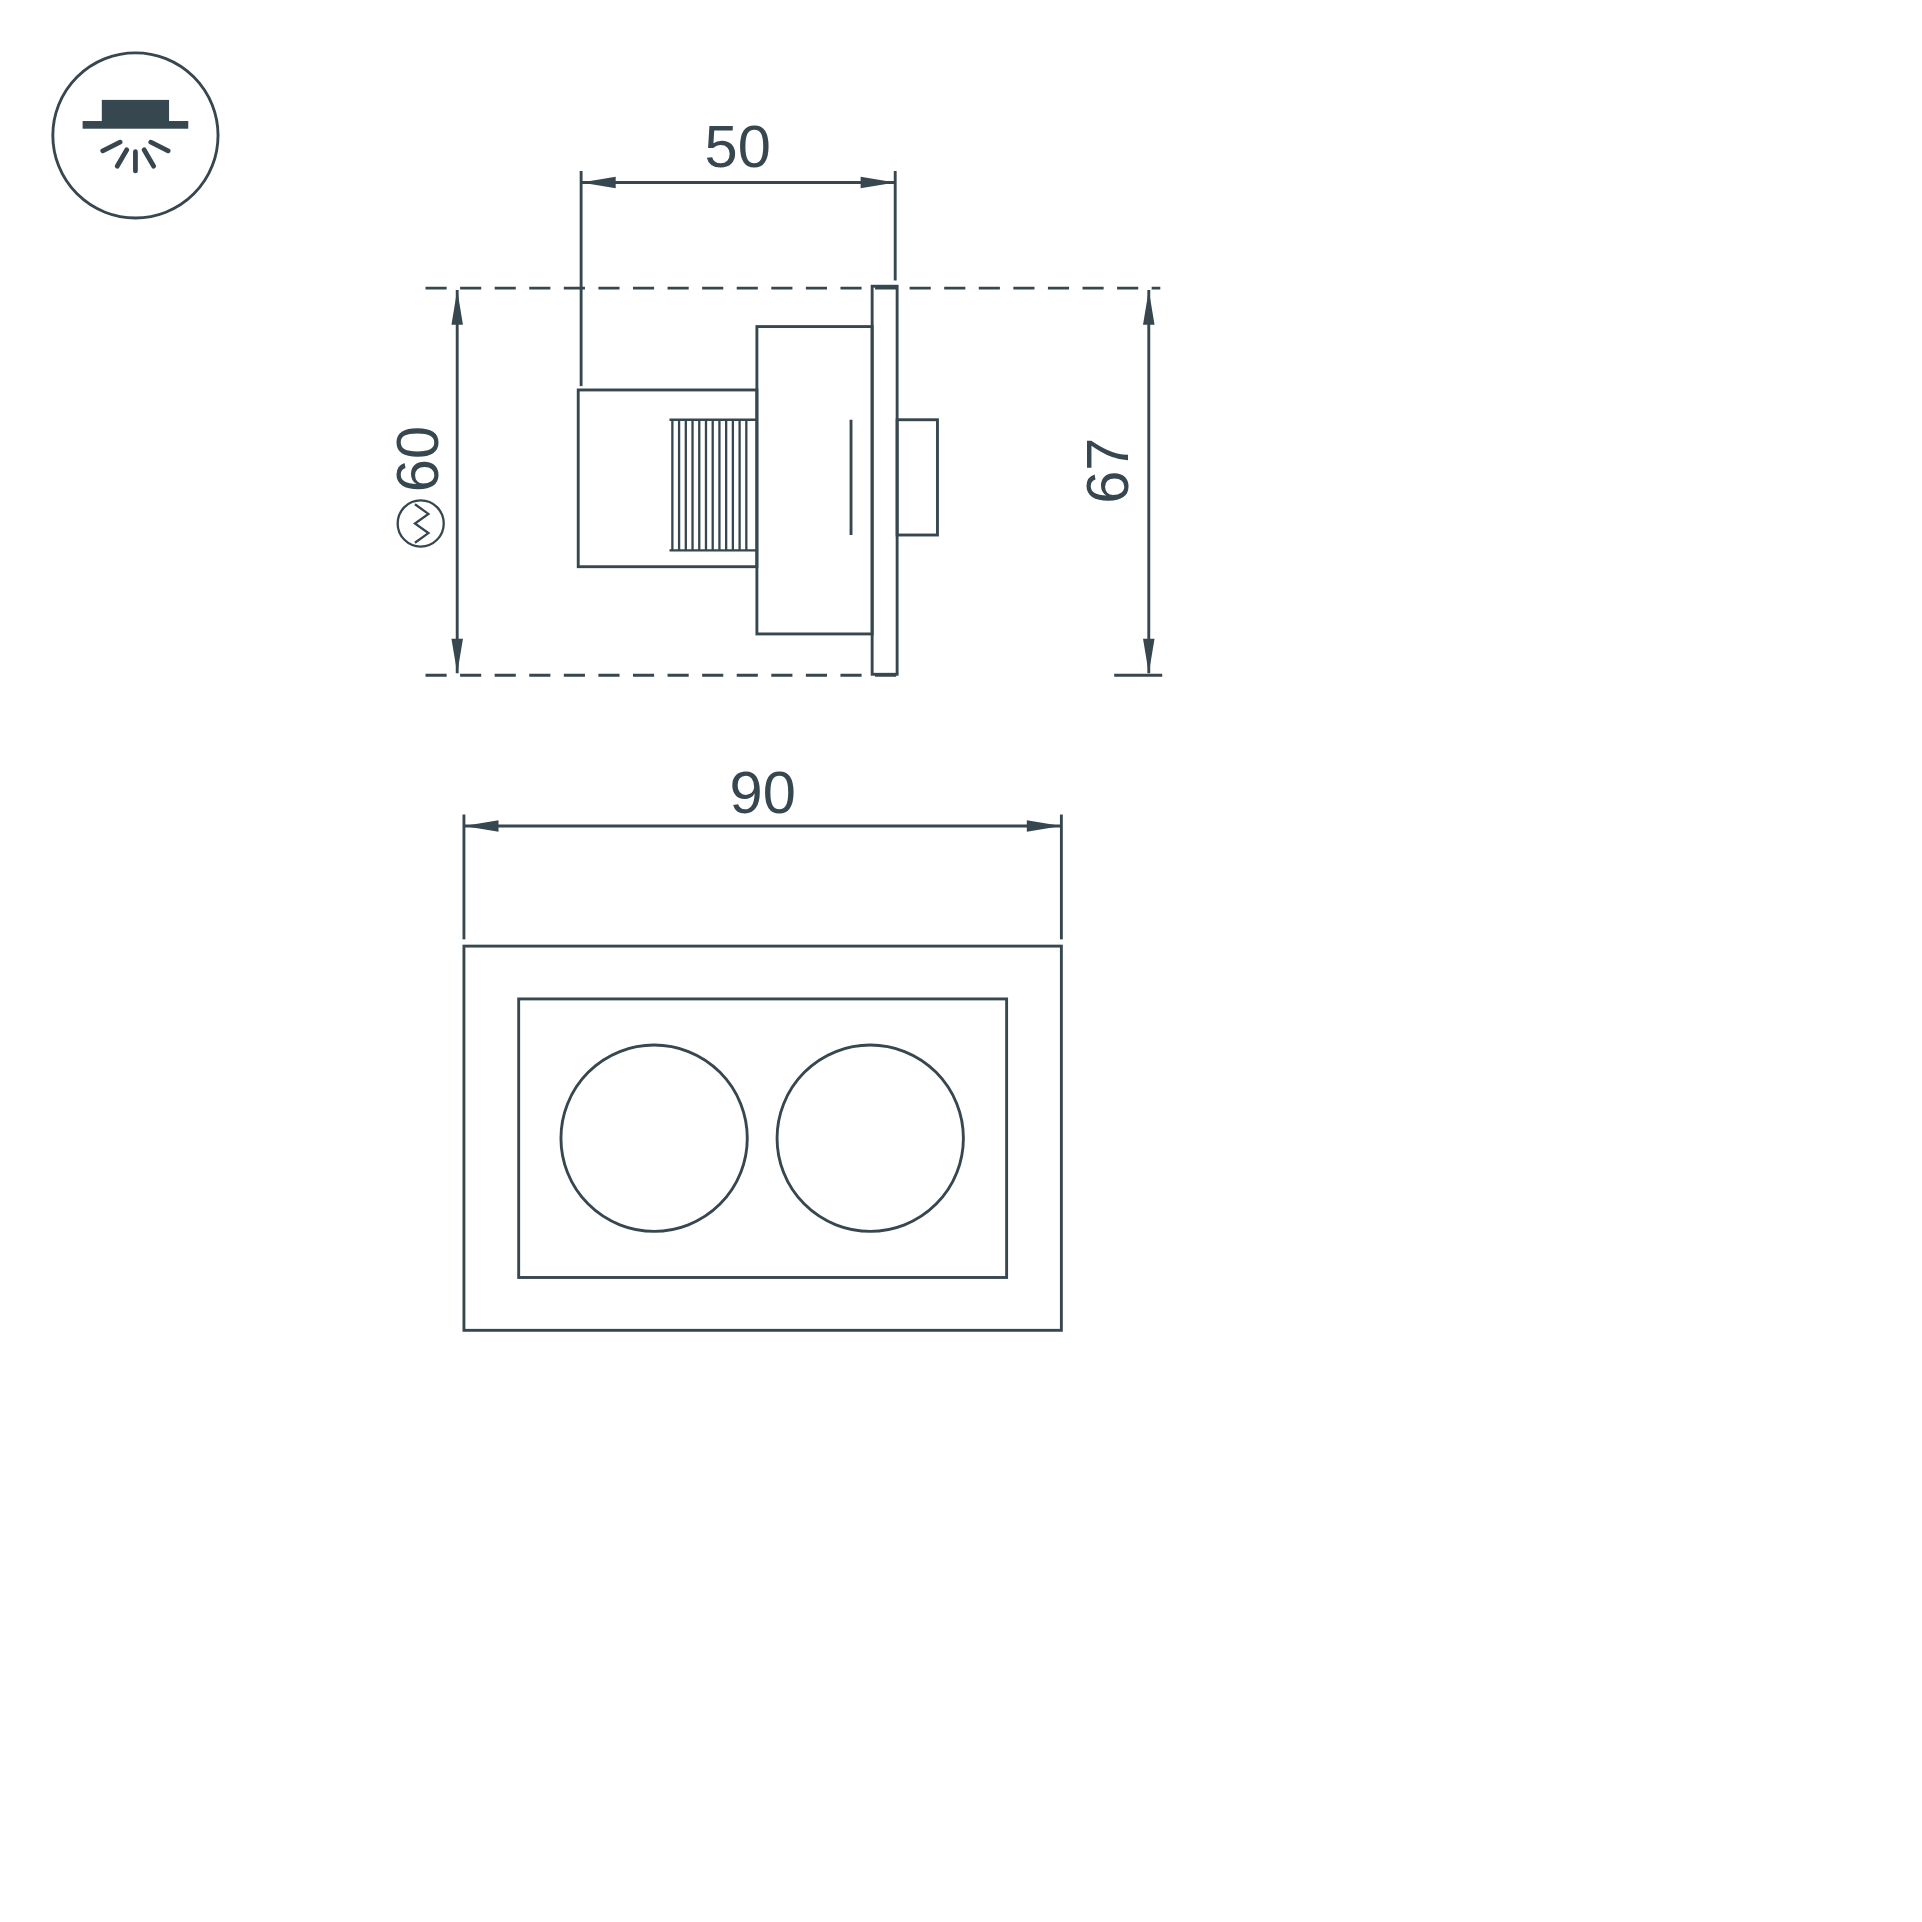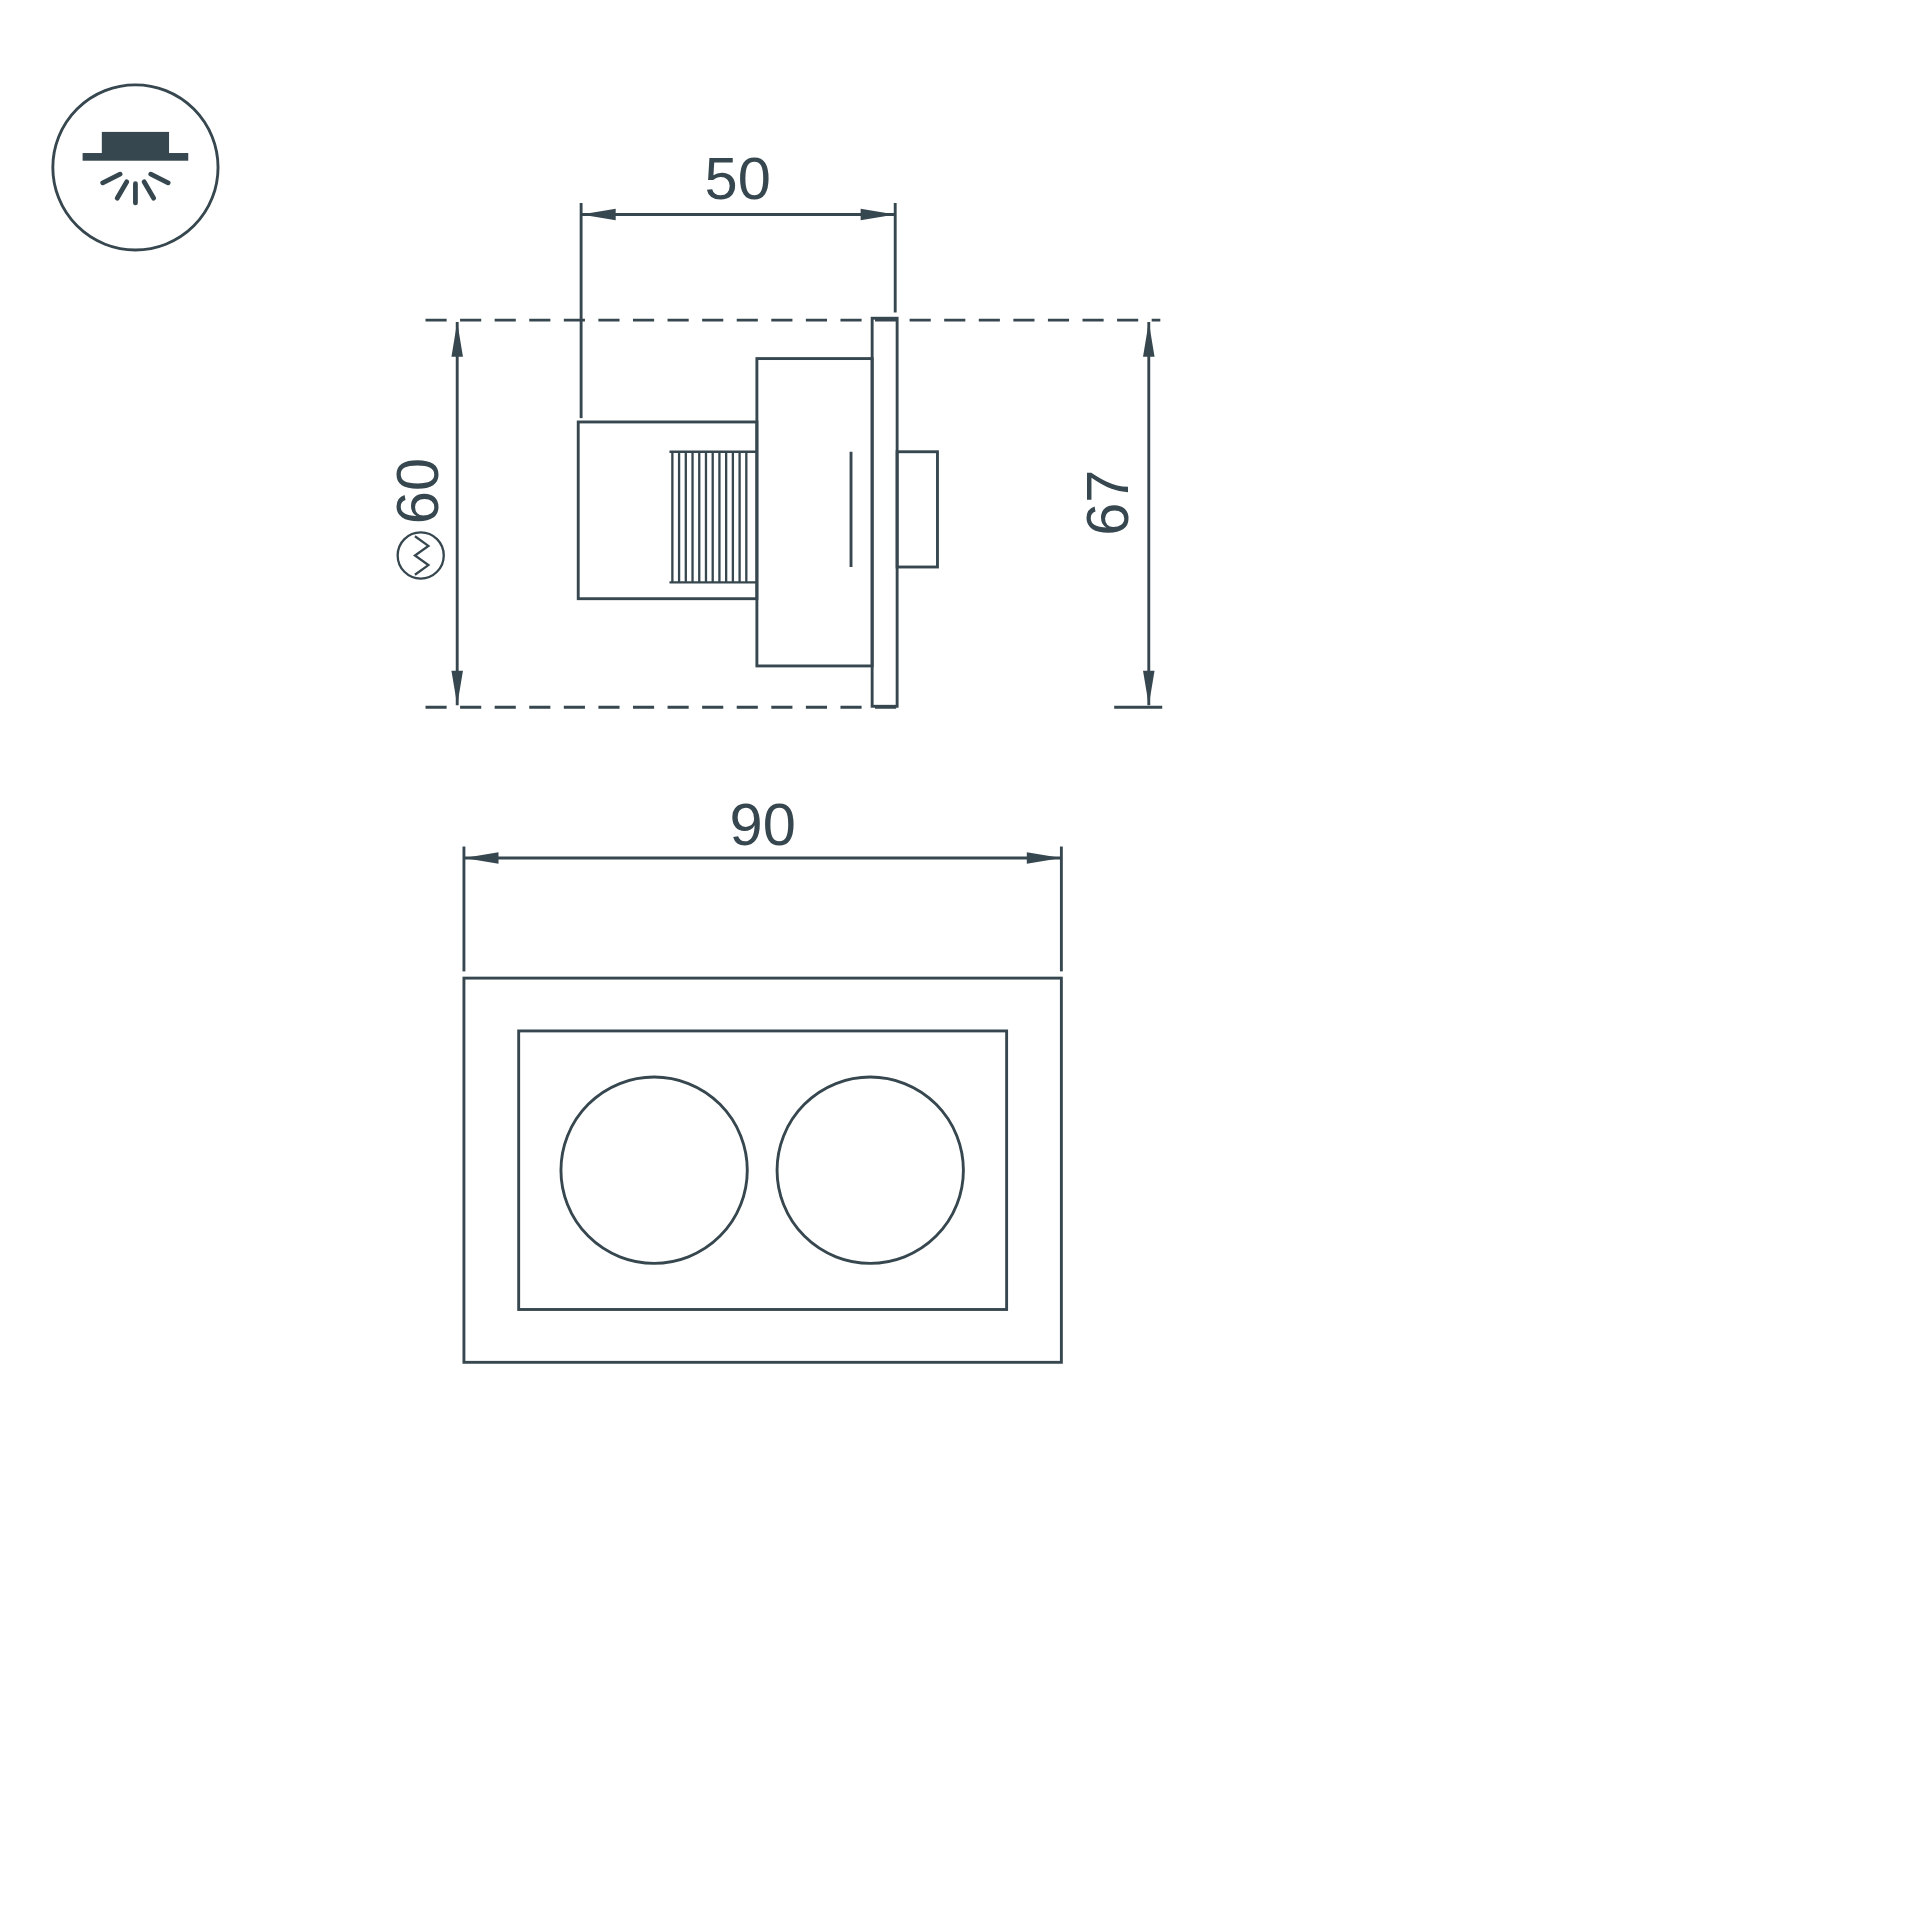--- a/index.html
+++ b/index.html
@@ -8,21 +8,20 @@
   }
   html,body{
     margin:0;
     padding:0;
     background:var(--bg);
   }
   .drawing-wrap{
     width:1922px;
     height:1416px;
     background:var(--bg);
-    margin-top:32px;
   }
   svg{ display:block; }
   .stroke{
     fill:none;
     stroke:var(--line);
     stroke-width:3;
   }
   .thin{ stroke-width:2.4; }
   .dashed{ stroke-dasharray:22 14; }
   .filled{

